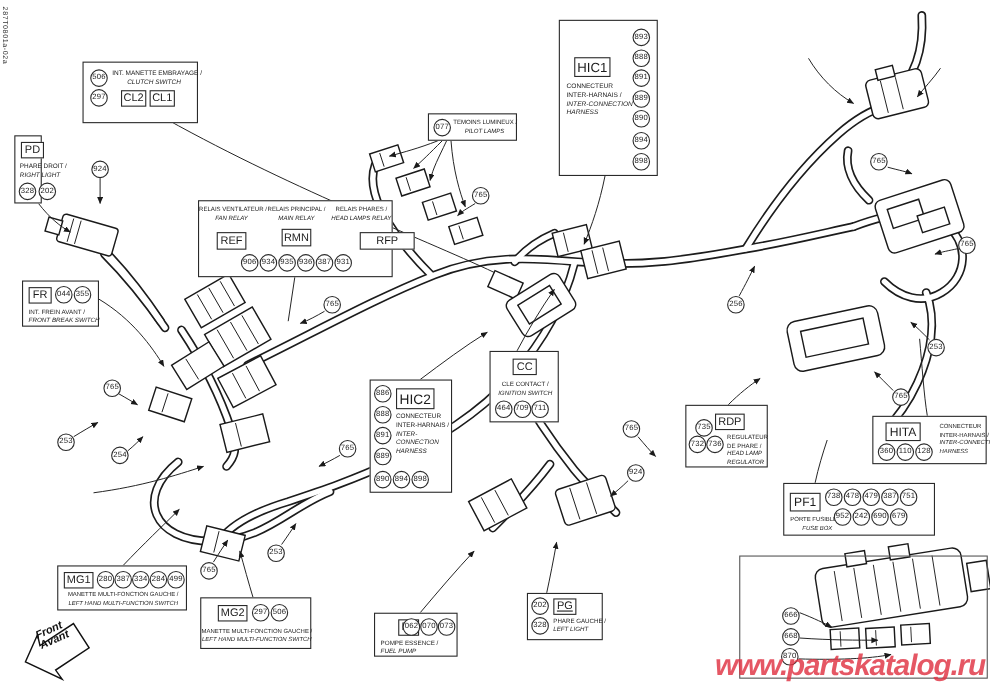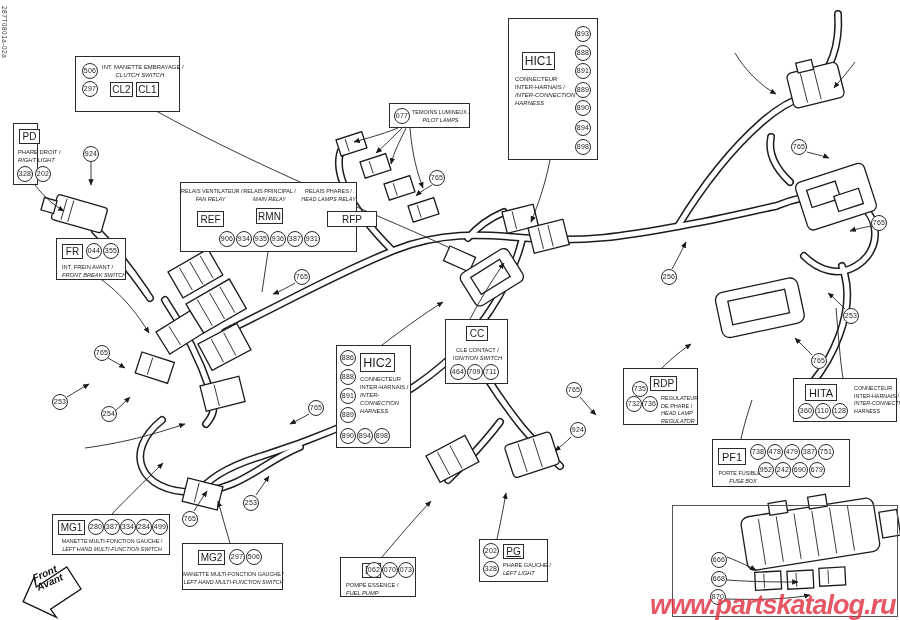--- a/index.html
+++ b/index.html
@@ -316,21 +316,21 @@
     <span class="pc" style="left:66px;top:26px;">888</span>
     <span class="pc" style="left:66px;top:44px;">891</span>
     <span class="pc" style="left:66px;top:63px;">889</span>
     <span class="pc" style="left:66px;top:81px;">890</span>
     <span class="pc" style="left:66px;top:101px;">894</span>
     <span class="pc" style="left:66px;top:120px;">898</span>
   </div>
 
 
 
-  <div class="box" style="left:20px;top:238px;width:70px;height:42px;margin-left:36px;">
+  <div class="box" style="left:20px;top:255px;width:70px;height:42px;">
     <span class="chip" style="left:5px;top:5px;width:21px;height:15px;">FR</span>
     <span class="pc" style="left:29px;top:4px;">044</span>
     <span class="pc" style="left:46px;top:4px;">355</span>
     <span class="t" style="left:5px;top:25px;font-size:5.7px;">INT. FREIN AVANT /</span>
     <span class="t i" style="left:5px;top:32.5px;font-size:5.7px;">FRONT BREAK SWITCH</span>
   </div>
 
 
   <div class="box" style="left:52px;top:514px;width:118px;height:41px;">
     <span class="chip" style="left:5px;top:5px;width:27px;height:15px;">MG1</span>

